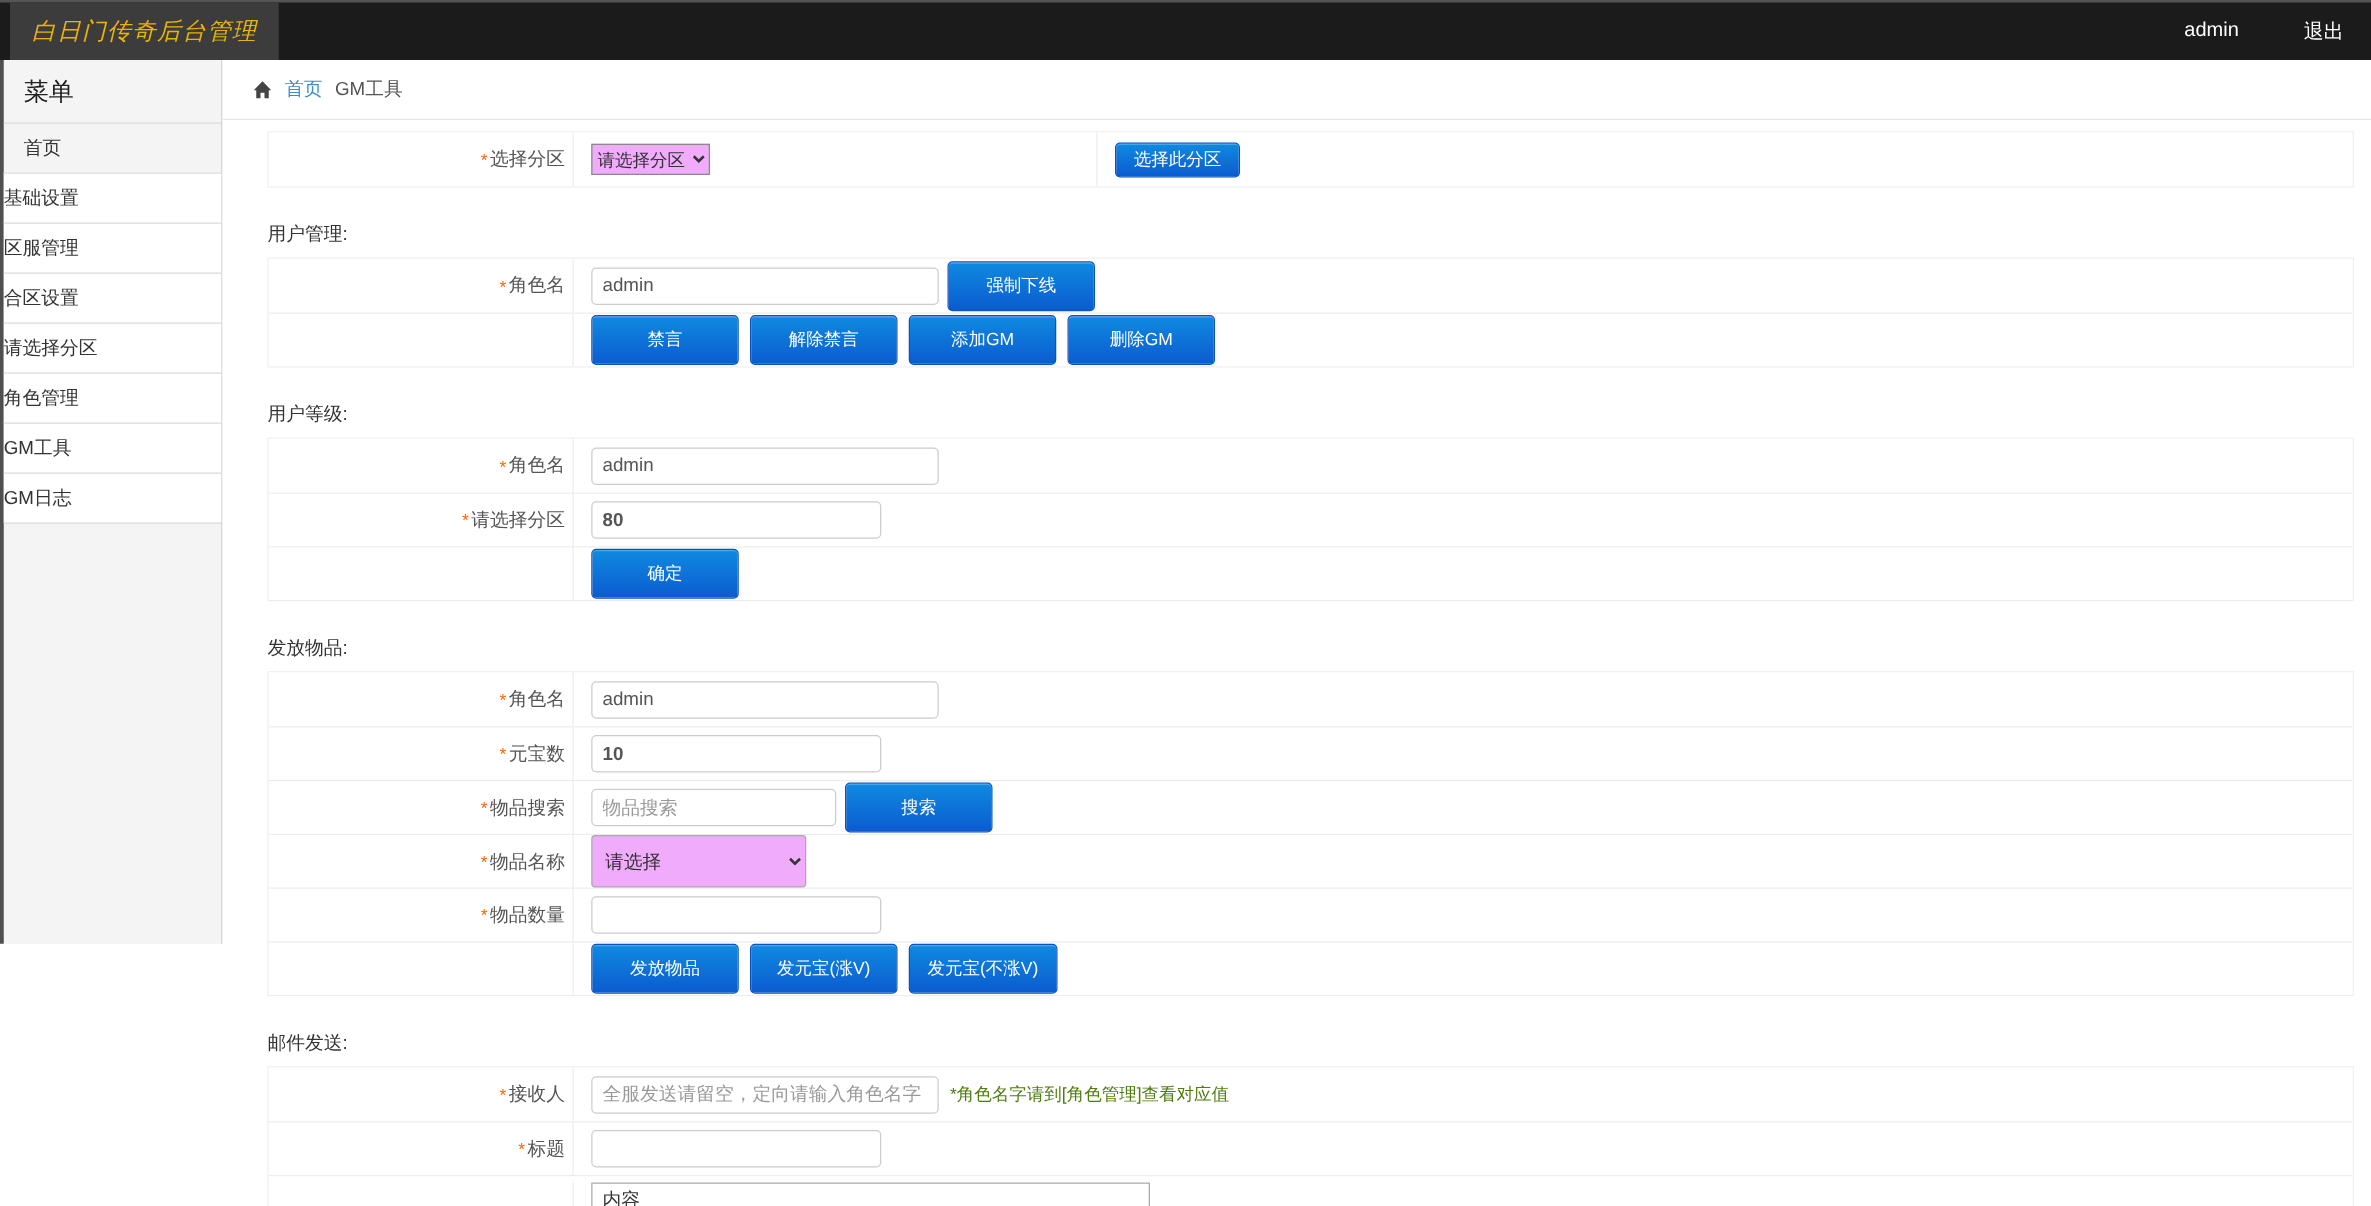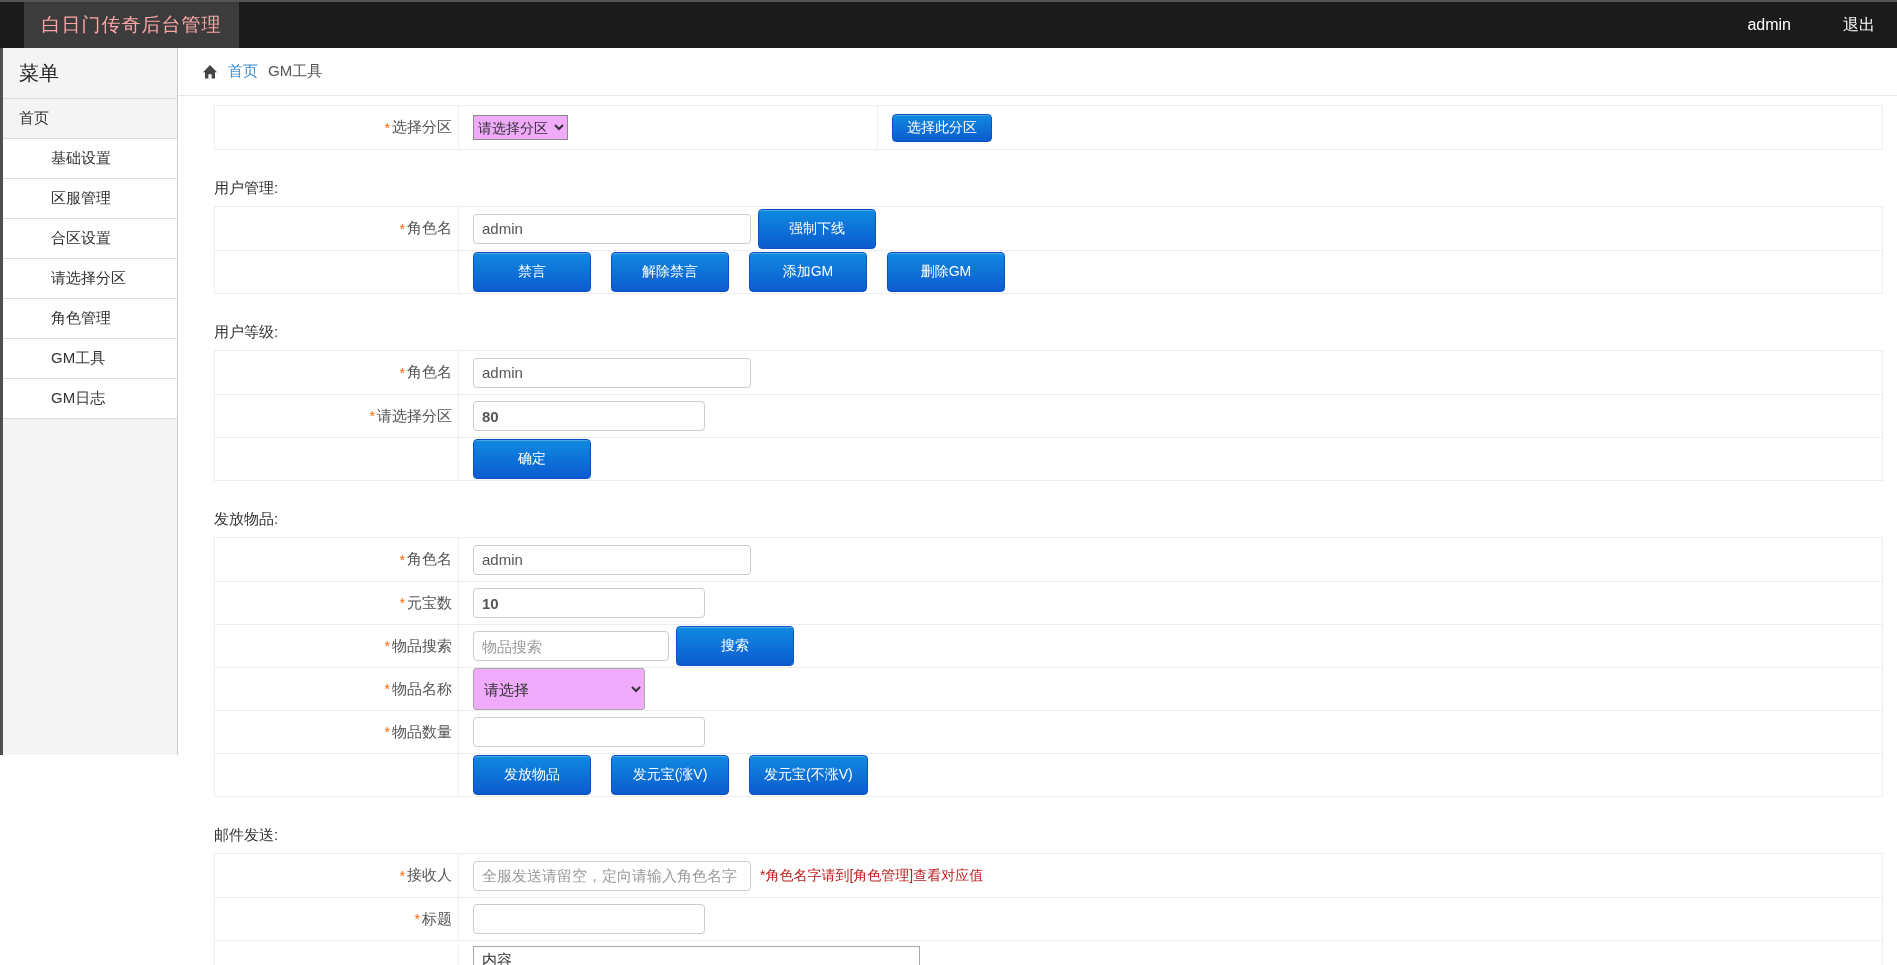--- a/index.html
+++ b/index.html
@@ -2,40 +2,40 @@
 <html lang="zh"><head>
 <meta charset="utf-8">
 <style>
   * { margin:0; padding:0; box-sizing:border-box; }
   html,body { width:1897px; height:965px; overflow:hidden; background:#fff;
     font-family:"Liberation Sans","DejaVu Sans",sans-serif; }
 
   
   .topbar { height:48px; background:#1b1b1b; border-top:2px solid #555;
     display:flex; align-items:center; }
-  .brand { margin-left:24px; width:215px; height:46px; background:#3c3c3c;
+  .brand { margin-left:8px; width:215px; height:46px; background:#3c3c3c;
     display:flex; align-items:center; justify-content:center;
-    color:#fca5a5; font-size:19px; letter-spacing:1px; }
+    color:#eab308; font-size:19px; letter-spacing:1px;font-style:italic; }
   .topbar-spacer { flex:1; }
   .topbar-right { display:flex; align-items:center; gap:52px; padding-right:22px;
     color:#fff; font-size:16px; }
   .topbar-right span { cursor:pointer; }
 
   
   .layout { display:flex; align-items:flex-start; background:#fff; }
 
   
   .sidebar { width:178px; height:707px; background:#f4f4f4;
     border-left:3px solid #4f4f4f; border-right:1px solid #ccc; }
   .sidebar-title { height:50px; padding:10px 16px; font-size:20px; color:#222;
     display:flex; align-items:center; }
   .menu-item { height:40px; display:flex; align-items:center;
     border-top:1px solid #dcdcdc; font-size:15px; color:#333; cursor:pointer; }
   .menu-item.top { padding-left:16px; background:transparent; }
-  .menu-item.sub { padding-left:48px; background:#fff; }
+  .menu-item.sub { background:#fff; }
   .menu-end { border-top:1px solid #dcdcdc; }
 
   
   .content { flex:1; background:#fff; min-height:917px; }
   .breadcrumb { height:48px; display:flex; align-items:center; gap:10px;
     padding-left:24px; border-bottom:1px solid #e7e7e7; font-size:15px; }
   .home-icon svg { display:block; }
   .crumb-link { color:#3b8dd1; text-decoration:none; cursor:pointer; }
   .crumb-current { color:#555; }
 
@@ -66,24 +66,24 @@
   .sel-zone { width:95px; height:25px; font-size:14px; border:1px solid #8a8a8a; }
   .sel-item { width:172px; height:42px; font-size:15px; border:1px solid #a9a9a9;
     border-radius:3px; padding-left:6px; }
 
   .btn { display:inline-flex; align-items:center; justify-content:center;
     height:40px; min-width:118px; padding:0 14px; border:1px solid #0a52c2;
     border-radius:4px; color:#fff; font-size:14px; font-family:inherit; cursor:pointer;
     background:linear-gradient(180deg,#0f8ae0 0%,#0c5bd0 100%);
     box-shadow:inset 0 1px 0 rgba(255,255,255,.25); }
   .btn.small { height:28px; min-width:100px; }
-  .btn-row { display:flex; gap:20px; }
+  .btn-row { display:flex; gap:9px; }
   .gap7 { margin-left:7px; }
 
-  .hint { margin-left:9px; font-size:14px; color:#b91c1c; }
+  .hint { margin-left:9px; font-size:14px; color:#4d7c0f; }
 
   textarea.mail-content { width:447px; height:150px; border:1px solid #a9a9a9;
     padding:4px 8px; font-size:15px; color:#333; font-family:inherit;
     resize:none; outline:none; }
   .frow.tall { align-items:flex-start; padding:5px 0 0 0; border-top:1px solid #ededed; }
 </style>
 </head>
 <body>
 
 <header class="topbar">

